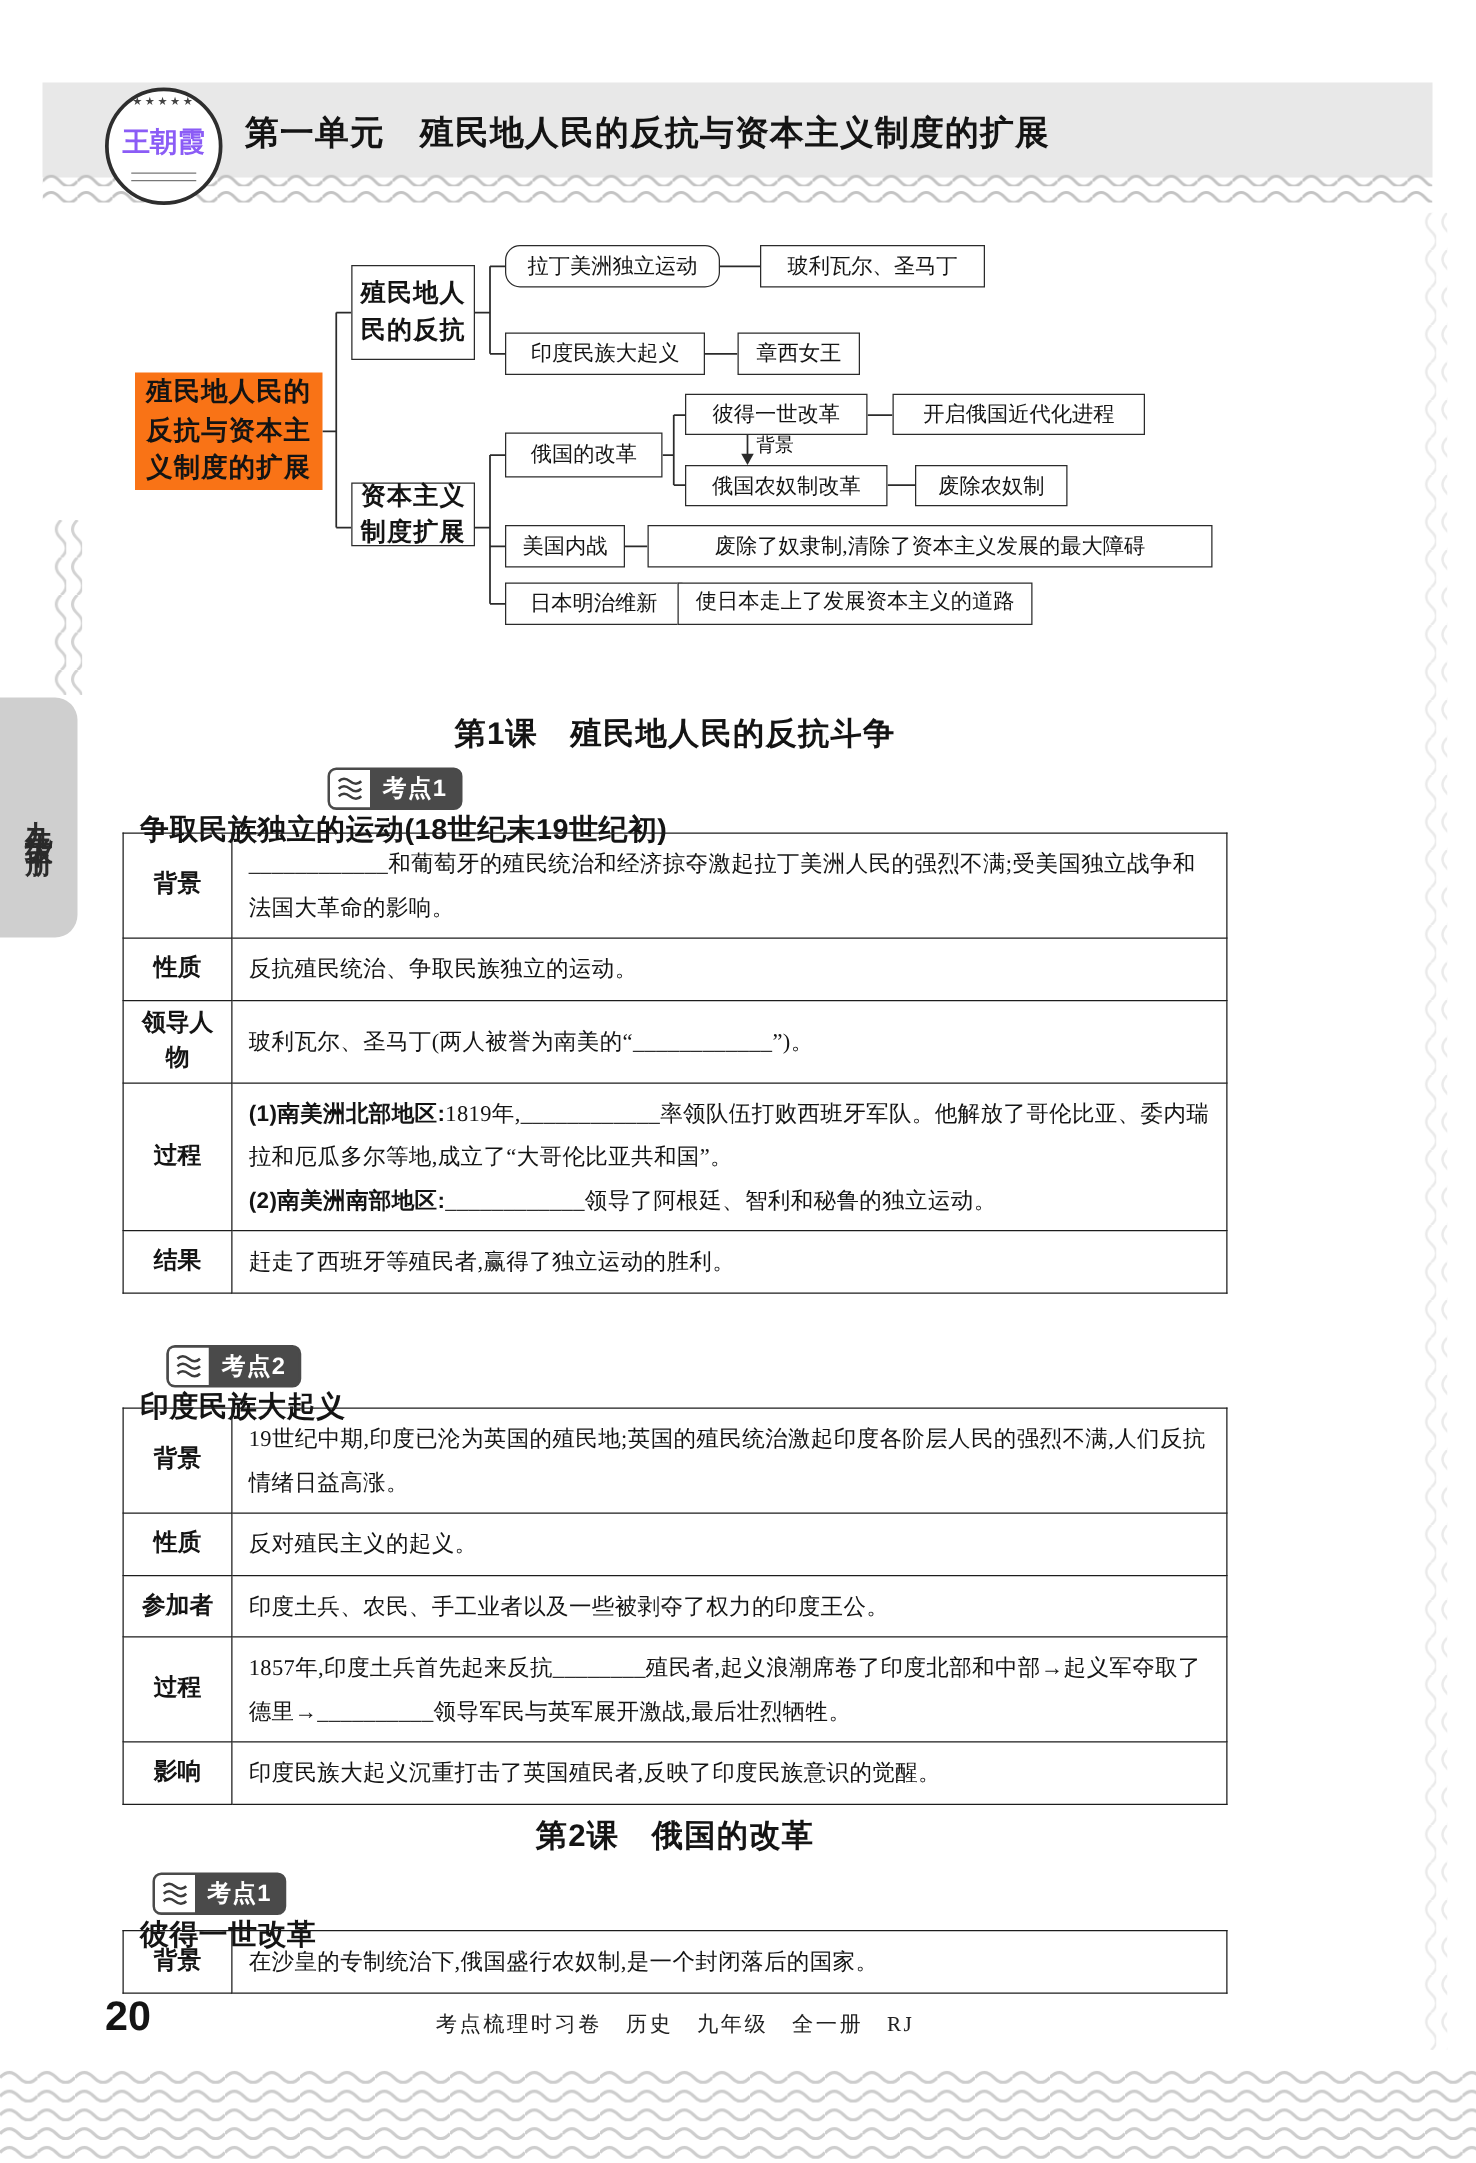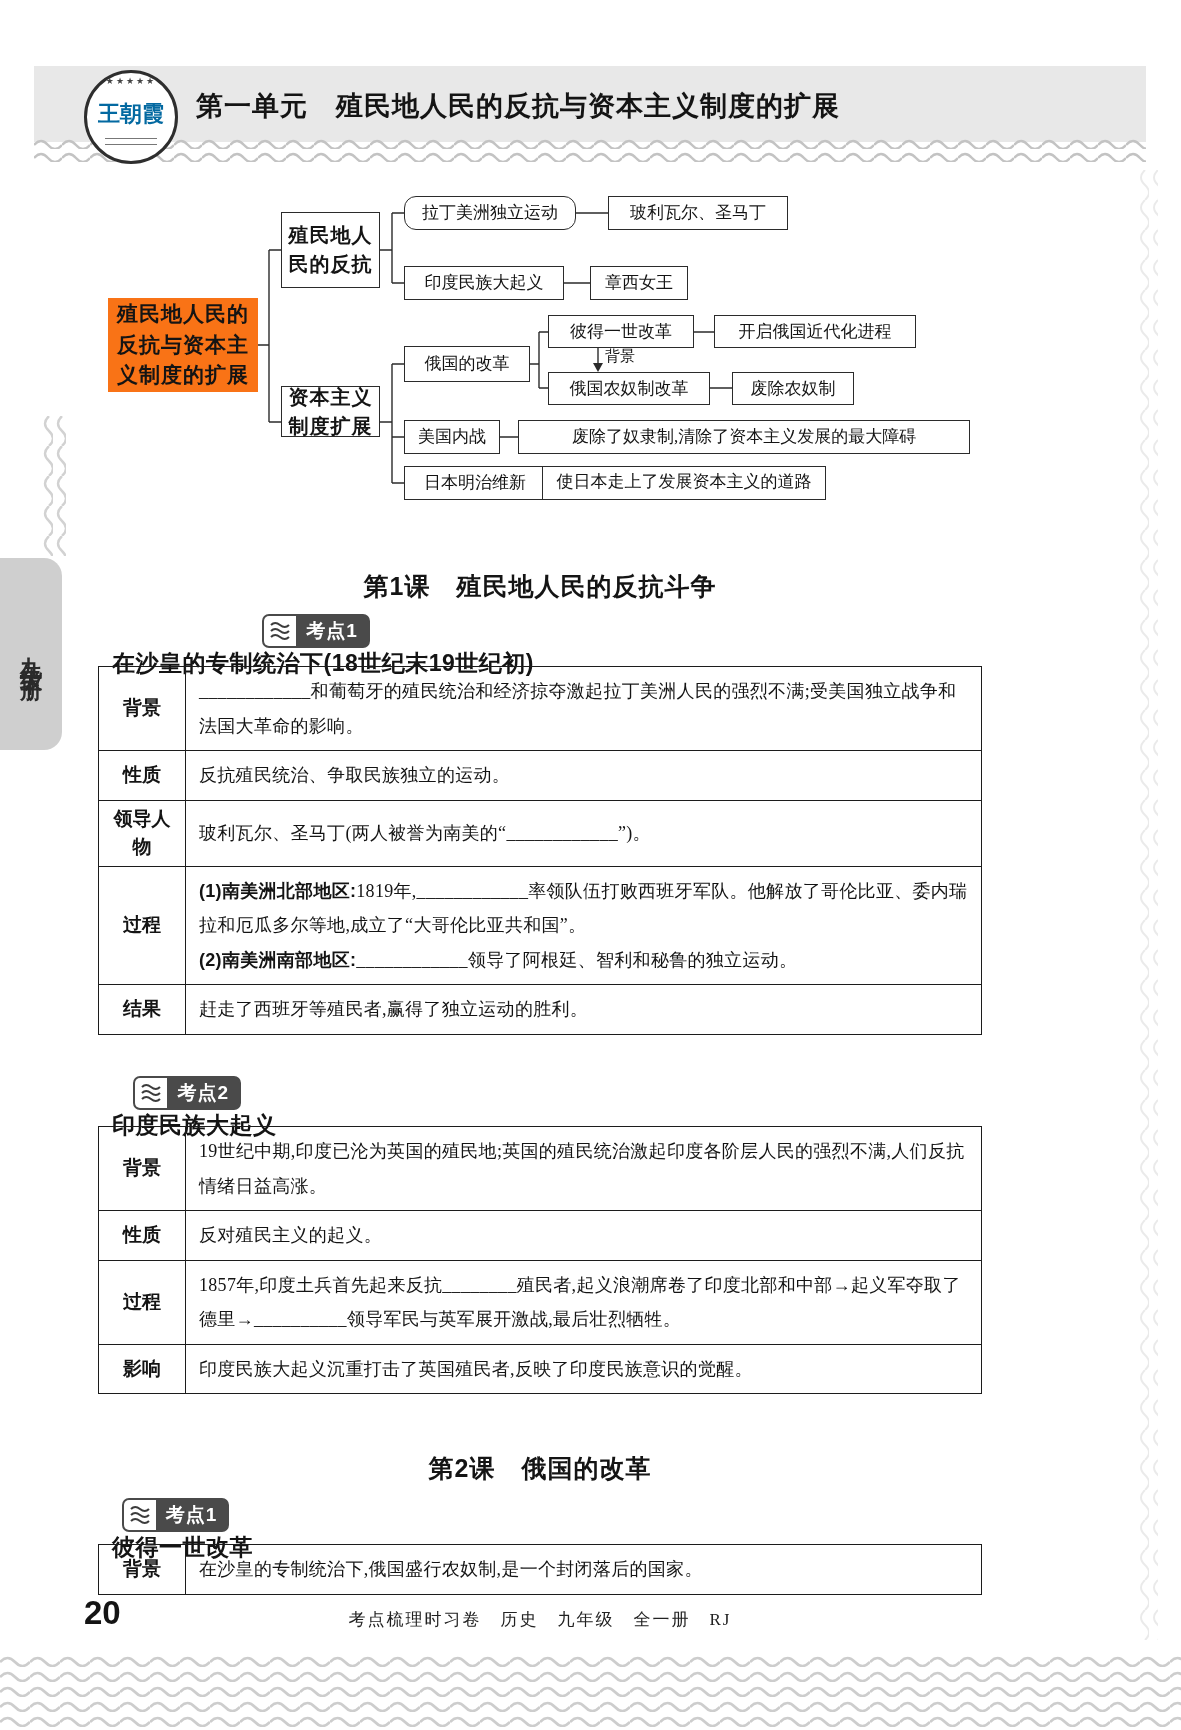--- a/index.html
+++ b/index.html
@@ -6,21 +6,21 @@
   .page{position:relative;width:1181px;height:1730px;background:#fff;overflow:hidden;
         font-family:"Liberation Sans","DejaVu Sans",sans-serif;color:#141414;}
 
   
   .header-band{position:absolute;left:34px;top:66px;width:1112px;height:76px;background:#e8e8e8;}
   .logo{position:absolute;left:84px;top:70px;width:88px;height:88px;border:3px solid #2e2e2e;
         border-radius:50%;background:#fff;z-index:3;}
   .logo-stars{position:absolute;top:3px;left:0;width:100%;text-align:center;font-size:9px;
         letter-spacing:2px;color:#444;}
   .logo-name{position:absolute;top:26px;left:0;width:100%;text-align:center;font-size:22px;
-        font-weight:bold;font-family:"Liberation Serif","DejaVu Serif",serif;color:#0369a1;}
+        font-weight:bold;font-family:"Liberation Serif","DejaVu Serif",serif;color:#8b5cf6;}
   .logo-rule{position:absolute;bottom:16px;left:18px;right:18px;height:5px;
         border-top:1px solid #777;border-bottom:1px solid #777;}
   .unit-title{position:absolute;left:196px;top:88px;width:950px;font-size:27px;font-weight:bold;
         letter-spacing:1px;white-space:nowrap;}
 
   
   .wave-top{position:absolute;left:34px;top:136px;z-index:1;}
   .wave-bottom{position:absolute;left:0px;top:1652px;}
   .wave-left-seg{position:absolute;left:40px;top:416px;}
   .wave-right{position:absolute;left:1136px;top:170px;opacity:.55;}
@@ -182,21 +182,21 @@
         <svg width="22" height="20">
             <g fill="none" stroke="#3c3c3c" stroke-width="2">
           <path d="M2 4 Q6 0 11 4 Q16 8 20 4"></path>
               <path d="M2 10 Q6 6 11 10 Q16 14 20 10"></path>
               <path d="M2 16 Q6 12 11 16 Q16 20 20 16"></path>
         </g>
           </svg>
       </span>
       <span class="kp-label">考点1</span>
     </span>
-    <span class="kp-heading">在沙皇的专制统治下(18世纪末19世纪初)</span>
+    <span class="kp-heading">争取民族独立的运动(18世纪末19世纪初)</span>
   </div>
 
   <table class="kp-table t1">
     <tbody>
         <tr>
       <td class="lbl">背景</td>
       <td class="val">____________和葡萄牙的殖民统治和经济掠夺激起拉丁美洲人民的强烈不满;受美国独立战争和法国大革命的影响。</td>
     </tr>
     <tr>
       <td class="lbl">性质</td>
@@ -238,20 +238,24 @@
     <tbody>
         <tr>
       <td class="lbl">背景</td>
       <td class="val">19世纪中期,印度已沦为英国的殖民地;英国的殖民统治激起印度各阶层人民的强烈不满,人们反抗情绪日益高涨。</td>
     </tr>
     <tr>
       <td class="lbl">性质</td>
       <td class="val">反对殖民主义的起义。</td>
     </tr>
     <tr>
+      <td class="lbl">参加者</td>
+      <td class="val">印度土兵、农民、手工业者以及一些被剥夺了权力的印度王公。</td>
+    </tr>
+    <tr>
       <td class="lbl">过程</td>
       <td class="val">1857年,印度土兵首先起来反抗________殖民者,起义浪潮席卷了印度北部和中部→起义军夺取了德里→__________领导军民与英军展开激战,最后壮烈牺牲。</td>
     </tr>
     <tr>
       <td class="lbl">影响</td>
       <td class="val">印度民族大起义沉重打击了英国殖民者,反映了印度民族意识的觉醒。</td>
     </tr>
   </tbody>
     </table>
 

